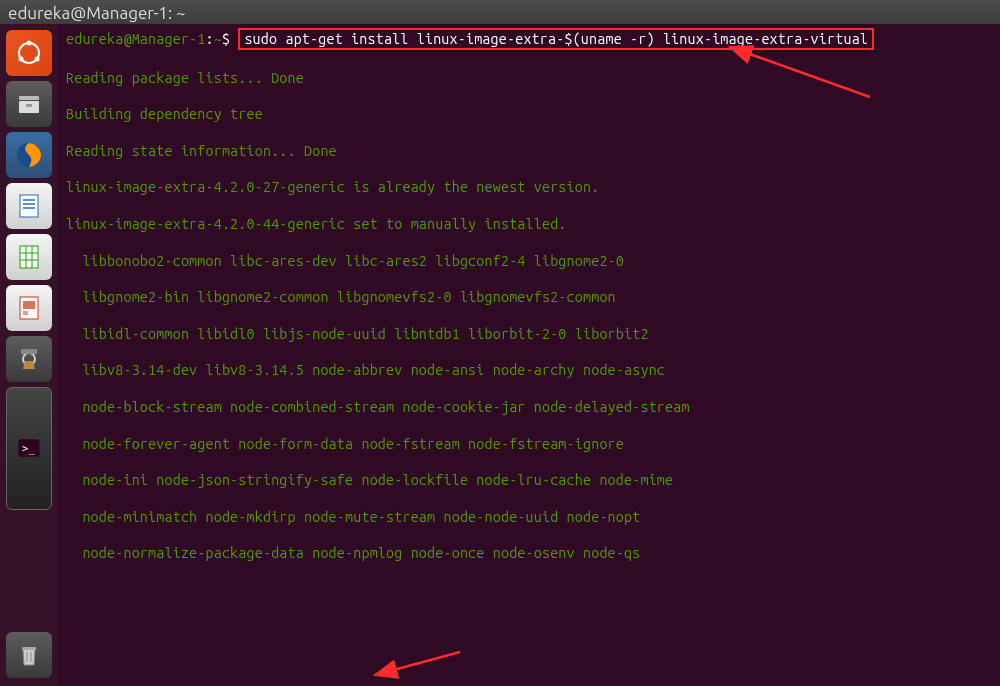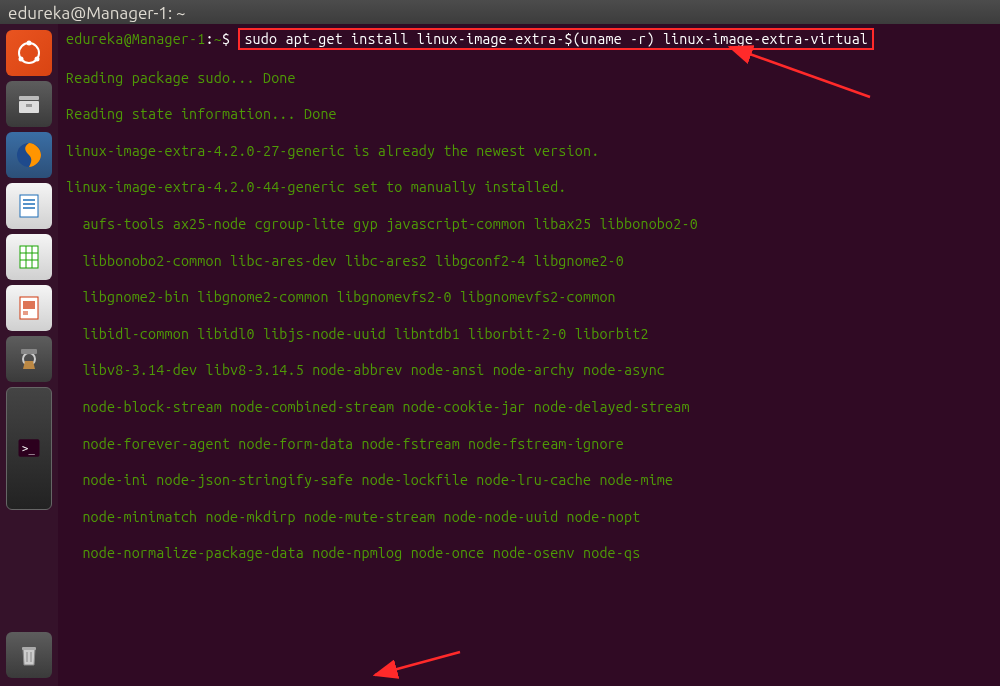--- a/index.html
+++ b/index.html
@@ -190,25 +190,25 @@
       <svg viewBox="0 0 32 32">
           <path d="M10 10 L11 26 L21 26 L22 10 Z" fill="#ccc" stroke="#888"></path>
           <rect x="9" y="8" width="14" height="3" fill="#aaa" rx="1"></rect>
           <line x1="14" y1="13" x2="14" y2="23" stroke="#888"></line>
           <line x1="18" y1="13" x2="18" y2="23" stroke="#888"></line>
         </svg>
     </div>
   </div>
 
   <div class="terminal"><span class="terminal-line"><span class="prompt-user">edureka@Manager-1</span><span class="white-text">:</span><span class="prompt-user">~</span><span class="white-text">$</span> <span class="highlight-box"><span class="white-text">sudo apt-get install linux-image-extra-$(uname -r) linux-image-extra-virtual</span></span></span>
-<span class="terminal-line">Reading package sudo... Done</span>
+<span class="terminal-line">Reading package lists... Done</span>
+<span class="terminal-line">Building dependency tree</span>
 <span class="terminal-line">Reading state information... Done</span>
 <span class="terminal-line">linux-image-extra-4.2.0-27-generic is already the newest version.</span>
 <span class="terminal-line">linux-image-extra-4.2.0-44-generic set to manually installed.</span>
-<span class="terminal-line">  aufs-tools ax25-node cgroup-lite gyp javascript-common libax25 libbonobo2-0</span>
 <span class="terminal-line">  libbonobo2-common libc-ares-dev libc-ares2 libgconf2-4 libgnome2-0</span>
 <span class="terminal-line">  libgnome2-bin libgnome2-common libgnomevfs2-0 libgnomevfs2-common</span>
 <span class="terminal-line">  libidl-common libidl0 libjs-node-uuid libntdb1 liborbit-2-0 liborbit2</span>
 <span class="terminal-line">  libv8-3.14-dev libv8-3.14.5 node-abbrev node-ansi node-archy node-async</span>
 <span class="terminal-line">  node-block-stream node-combined-stream node-cookie-jar node-delayed-stream</span>
 <span class="terminal-line">  node-forever-agent node-form-data node-fstream node-fstream-ignore</span>
 <span class="terminal-line">  node-ini node-json-stringify-safe node-lockfile node-lru-cache node-mime</span>
 <span class="terminal-line">  node-minimatch node-mkdirp node-mute-stream node-node-uuid node-nopt</span>
 <span class="terminal-line">  node-normalize-package-data node-npmlog node-once node-osenv node-qs</span>
 

